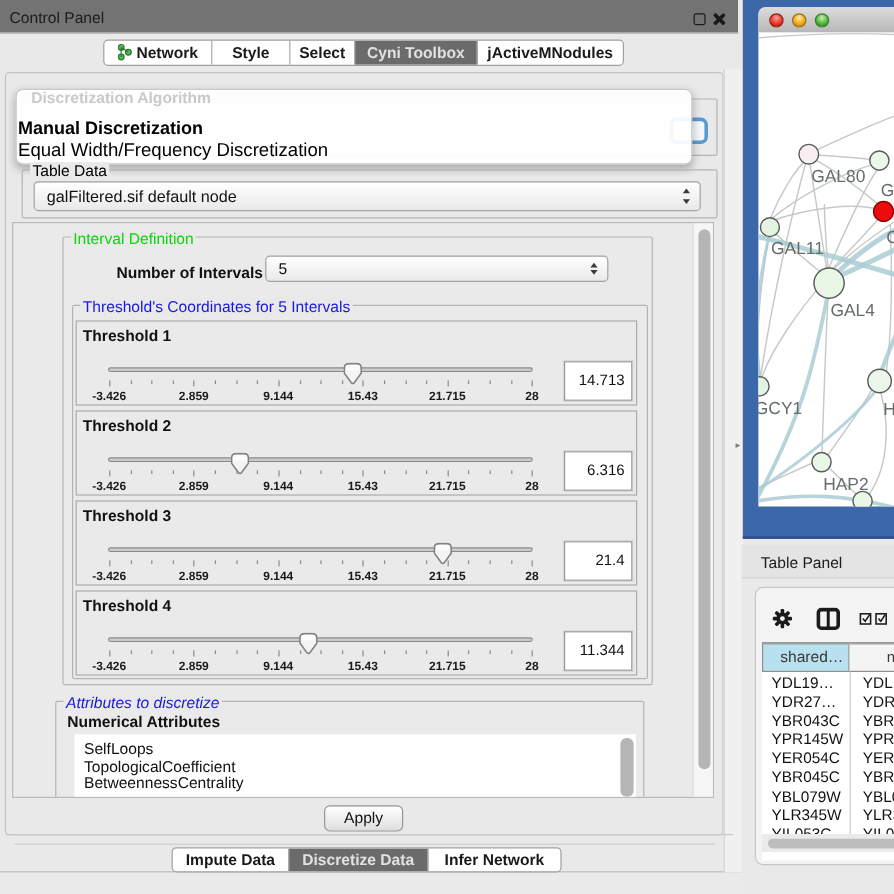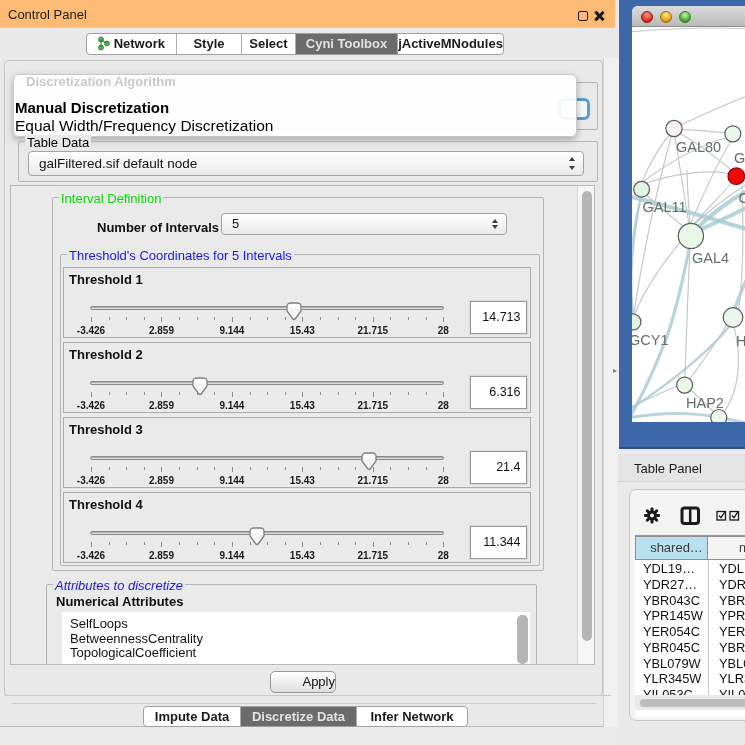--- a/index.html
+++ b/index.html
@@ -2,21 +2,21 @@
 <html><head>
 <meta charset="utf-8">
 <style>
 * { margin:0; padding:0; box-sizing:border-box; }
 html,body { width:745px; height:745px; overflow:hidden; }
 body { font-family:"Liberation Sans", sans-serif; background:#eaeaea; position:relative; }
 .abs { position:absolute; }
 
 
 #cp { left:0; top:0; width:619px; height:727px; background:#e9e9e9; border-bottom:1px solid #bdbdbd; }
-#cp-title { left:0; top:0; width:615px; height:28px; background:#fdba74; border-bottom:1px solid #cccccc; }
+#cp-title { left:0; top:0; width:615px; height:28px; background:#737373; border-bottom:1px solid #cccccc; }
 #cp-title .t { position:absolute; left:8px; top:7px; font-size:13px; color:#1c1c1c; }
 #ic-float { left:578px; top:11px; width:10px; height:10px; border:1.8px solid #1a1a1a; border-radius:2px; }
 #ic-close { left:594px; top:10px; width:11px; height:11px; }
 #ic-close .b1,#ic-close .b2 { position:absolute; left:4.2px; top:-0.5px; width:2.8px; height:12px; background:#1a1a1a; border-radius:1px; }
 #ic-close .b1 { transform:rotate(45deg); }
 #ic-close .b2 { transform:rotate(-45deg); }
 
 
 .seg { display:flex; border:1px solid #a0a0a0; border-radius:4px; background:#ffffff; overflow:hidden; }
 .seg span { display:block; font-size:13px; font-weight:600; color:#1a1a1a; text-align:center; line-height:20px; border-right:1px solid #aaaaaa; }
@@ -61,21 +61,21 @@
 .vbox { position:absolute; left:406px; top:33px; width:57px; height:33px; background:#ffffff; border:1px solid #999; box-shadow:0 0 0 1px #d9d9d9; font-size:12.5px; color:#111; text-align:right; line-height:31px; padding-right:5.5px; }
 .ticks { position:absolute; left:0; top:48.5px; width:100%; height:8px; }
 .lbls { position:absolute; left:0; top:56.5px; width:100%; height:12px; font-size:10px; font-weight:700; color:#1a1a1a; }
 .lbls i { position:absolute; font-style:normal; transform:translateX(-50%); }
 
 
 #attrlist { left:51px; top:426px; width:468px; height:55px; background:#fff; }
 #attrlist div { font-size:13px; color:#111; padding-left:8px; line-height:14.5px; } #attrlist { padding-top:5px; }
 #alsb { left:506px; top:429px; width:11px; height:49px; background:#b5b5b5; border-radius:5px; }
 
-#applybtn { left:270px; top:671px; width:66px; height:22px; background:linear-gradient(#ffffff,#dedede); border:1px solid #979797; border-radius:5px; font-size:13px; text-align:right; line-height:20px; color:#111; }
+#applybtn { left:270px; top:671px; width:66px; height:22px; background:linear-gradient(#ffffff,#dedede); border:1px solid #979797; border-radius:5px; font-size:13px; text-align:center; line-height:20px; color:#111; }
 #botline { left:5px; top:695px; width:606px; height:1px; background:#c9c9c9; }
 #btabs { left:143px; top:705.5px; height:21px; }
 
 
 #netwin { left:619px; top:0; width:126px; height:449px; background:#3c67a8; border-bottom:2px solid #2b4f86; }
 #netinner { left:632px; top:6px; width:113px; height:416px; background:#ffffff; border-radius:6px 0 0 0; }
 #nettitle { left:0; top:0; width:113px; height:21px; background:linear-gradient(#dcdcdc,#b9b9b9); border-bottom:1px solid #8e8e8e; border-radius:6px 0 0 0; }
 .tl { position:absolute; top:5px; width:12px; height:12px; border-radius:50%; }
 
 
@@ -101,21 +101,21 @@
     <span style="width:90px;"><svg width="12" height="15" viewBox="0 0 12 15" style="vertical-align:-3px">
           <circle cx="3" cy="3.5" r="2.4" fill="#59b85c" stroke="#2c7a31"></circle>
           <circle cx="3" cy="11.5" r="2.4" fill="#59b85c" stroke="#2c7a31"></circle>
           <circle cx="9" cy="7.5" r="2.4" fill="#59b85c" stroke="#2c7a31"></circle>
           <line x1="3" y1="3.5" x2="3" y2="11.5" stroke="#2c7a31"></line>
           <line x1="3" y1="3.5" x2="9" y2="7.5" stroke="#2c7a31"></line>
         </svg> Network</span>
     <span style="width:65px;">Style</span>
     <span style="width:54px;">Select</span>
     <span style="width:102px;" class="sel">Cyni Toolbox</span>
-    <span style="width:105px;">jActiveMNodules</span>
+    <span style="width:121px;">jActiveMNodules</span>
   </div>
 
   <div class="abs" id="panel"></div>
   <div class="abs" style="left:603px; top:58px; width:16px; height:669px; background:#f0f0f0; border-left:1px solid #d2d2d2;"></div>
 
   <div class="gb" style="left:18px; top:82px; width:580px; height:48px;"></div>
   <div class="abs" id="focusring"></div>
   <div class="abs" id="ghost">Discretization Algorithm</div>
   <div class="abs" id="popup">
     <div class="r2">Manual Discretization</div>
@@ -307,22 +307,22 @@
           </span>
   </div>
       </div>
 
     <div class="gb" style="left:35px; top:398px; width:491px; height:96px;">
         <span class="gt" style="color:#1818e0;font-style:italic;">Attributes to discretize</span>
       </div>
     <div class="abs" style="left:45px; top:408px; font-size:13px; font-weight:700; color:#111;">Numerical Attributes</div>
     <div class="abs" id="attrlist">
       <div>SelfLoops</div>
+      <div>TopologicalCoefficient</div>
       <div>BetweennessCentrality</div>
-      <div>TopologicalCoefficient</div>
     </div>
     <div class="abs" id="alsb"></div>
 
     <div class="abs" id="vsb">
         <div class="th"></div>
       </div>
   </div>
 
   <div class="abs" id="applybtn">Apply</div>
   <div class="abs" id="botline"></div>

